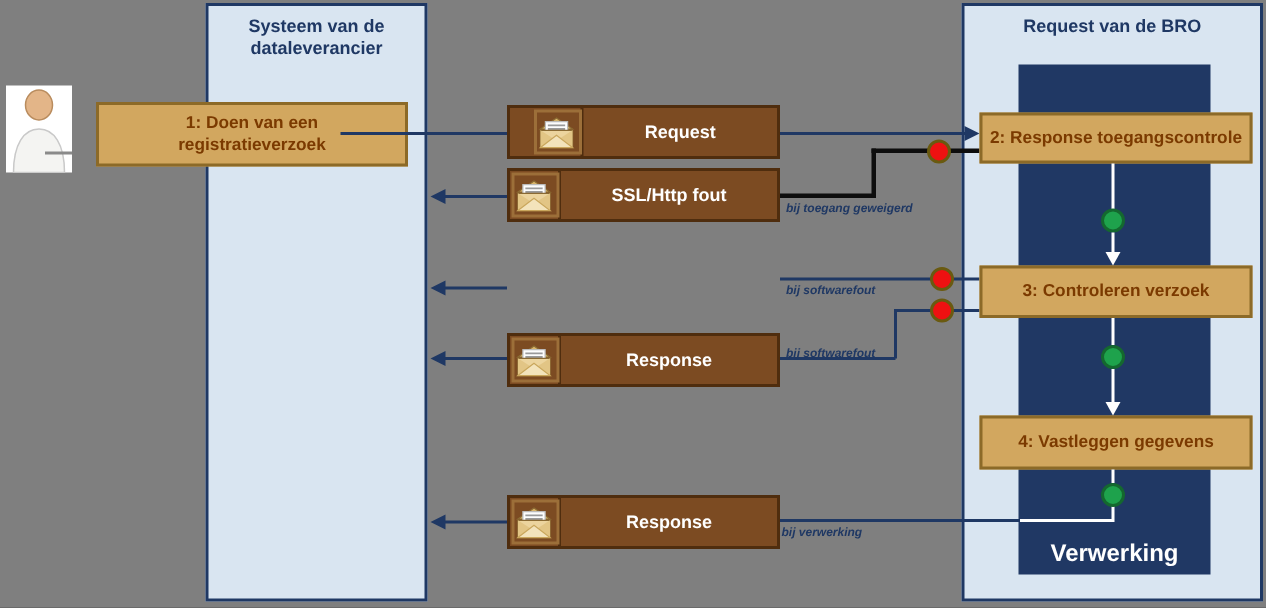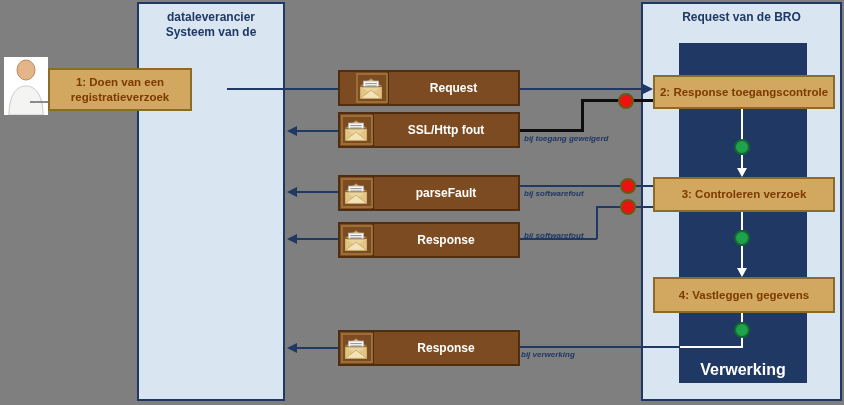--- a/index.html
+++ b/index.html
@@ -64,40 +64,40 @@
   }
   .actor-frame{position:absolute;background:#ffffff;}
 </style>
 </head>
 <body>
 
 <div class="stage">
 
   <div class="panel" style="left:137px;top:2px;width:148px;height:399px;">
     <div class="panel-title">
+      <div>Systeem van de</div>
       <div>dataleverancier</div>
-      <div>Systeem van de</div>
     </div>
   </div>
 
   <div class="panel" style="left:641px;top:2px;width:201px;height:399px;">
     <div class="panel-title">Request van de BRO</div>
   </div>
 
   <div class="navybar" style="left:679px;top:43px;width:128px;height:340px;"></div>
 
   <div class="actor-frame" style="left:4px;top:57px;width:44px;height:58px;">
     <svg width="44" height="58" viewBox="0 0 44 58">
       <ellipse cx="22" cy="13" rx="9" ry="10" fill="#e3b588" stroke="#b98c5e" stroke-width="1"></ellipse>
       <path d="M5,58 C5,39 12,29 22,29 C32,29 39,39 39,58 Z" fill="#f4f4f2" stroke="#c9c9c9" stroke-width="1"></path>
     </svg>
   </div>
   <div class="hline" style="left:30px;top:101px;width:18px;background:#8a8a8a;"></div>
 
-  <div class="stepbox" style="left:48px;top:68px;width:144px;height:43px;">
+  <div class="stepbox" style="left:64px;top:68px;width:208px;height:43px;">
     <div>
       <div>1: Doen van een</div>
       <div>registratieverzoek</div>
     </div>
   </div>
 
   <div class="hline" style="left:227px;top:88px;width:111px;"></div>
   <div class="hline" style="left:520px;top:88px;width:124px;"></div>
   <div class="arrow-right" style="left:643px;top:84px;"></div>
 
@@ -133,36 +133,20 @@
         <line x1="10" y1="15" x2="24" y2="15" stroke="#9a9a9a" stroke-width="1.5"></line>
         <polygon points="4,13 30,13 30,27 4,27" fill="#ecd49e" stroke="#8a6a33" stroke-width="1"></polygon>
         <polygon points="4,13 15,20 4,27" fill="#e2c585"></polygon>
         <polygon points="30,13 19,20 30,27" fill="#e2c585"></polygon>
         <polygon points="4,27 17,17 30,27" fill="#f3e3bb" stroke="#c9a65c" stroke-width="1"></polygon>
       </svg>
     </div>
     <div class="msg-label">SSL/Http fout</div>
   </div>
 
-  <div class="msgbox" style="left:338px;top:175px;width:182px;height:36px;">
-    <div class="env-cell">
-      <svg width="28" height="25" viewBox="0 0 34 30">
-        <polygon points="4,12 17,3 30,12" fill="#d9b56a" stroke="#8a6a33" stroke-width="1"></polygon>
-        <rect x="8" y="6" width="18" height="13" fill="#fdfdfd" stroke="#bbbbbb" stroke-width="1"></rect>
-        <line x1="10" y1="9" x2="24" y2="9" stroke="#9a9a9a" stroke-width="1.5"></line>
-        <line x1="10" y1="12" x2="24" y2="12" stroke="#9a9a9a" stroke-width="1.5"></line>
-        <line x1="10" y1="15" x2="24" y2="15" stroke="#9a9a9a" stroke-width="1.5"></line>
-        <polygon points="4,13 30,13 30,27 4,27" fill="#ecd49e" stroke="#8a6a33" stroke-width="1"></polygon>
-        <polygon points="4,13 15,20 4,27" fill="#e2c585"></polygon>
-        <polygon points="30,13 19,20 30,27" fill="#e2c585"></polygon>
-        <polygon points="4,27 17,17 30,27" fill="#f3e3bb" stroke="#c9a65c" stroke-width="1"></polygon>
-      </svg>
-    </div>
-    <div class="msg-label">parseFault</div>
-  </div>
 
   <div class="msgbox" style="left:338px;top:222px;width:182px;height:36px;">
     <div class="env-cell">
       <svg width="28" height="25" viewBox="0 0 34 30">
         <polygon points="4,12 17,3 30,12" fill="#d9b56a" stroke="#8a6a33" stroke-width="1"></polygon>
         <rect x="8" y="6" width="18" height="13" fill="#fdfdfd" stroke="#bbbbbb" stroke-width="1"></rect>
         <line x1="10" y1="9" x2="24" y2="9" stroke="#9a9a9a" stroke-width="1.5"></line>
         <line x1="10" y1="12" x2="24" y2="12" stroke="#9a9a9a" stroke-width="1.5"></line>
         <line x1="10" y1="15" x2="24" y2="15" stroke="#9a9a9a" stroke-width="1.5"></line>
         <polygon points="4,13 30,13 30,27 4,27" fill="#ecd49e" stroke="#8a6a33" stroke-width="1"></polygon>

